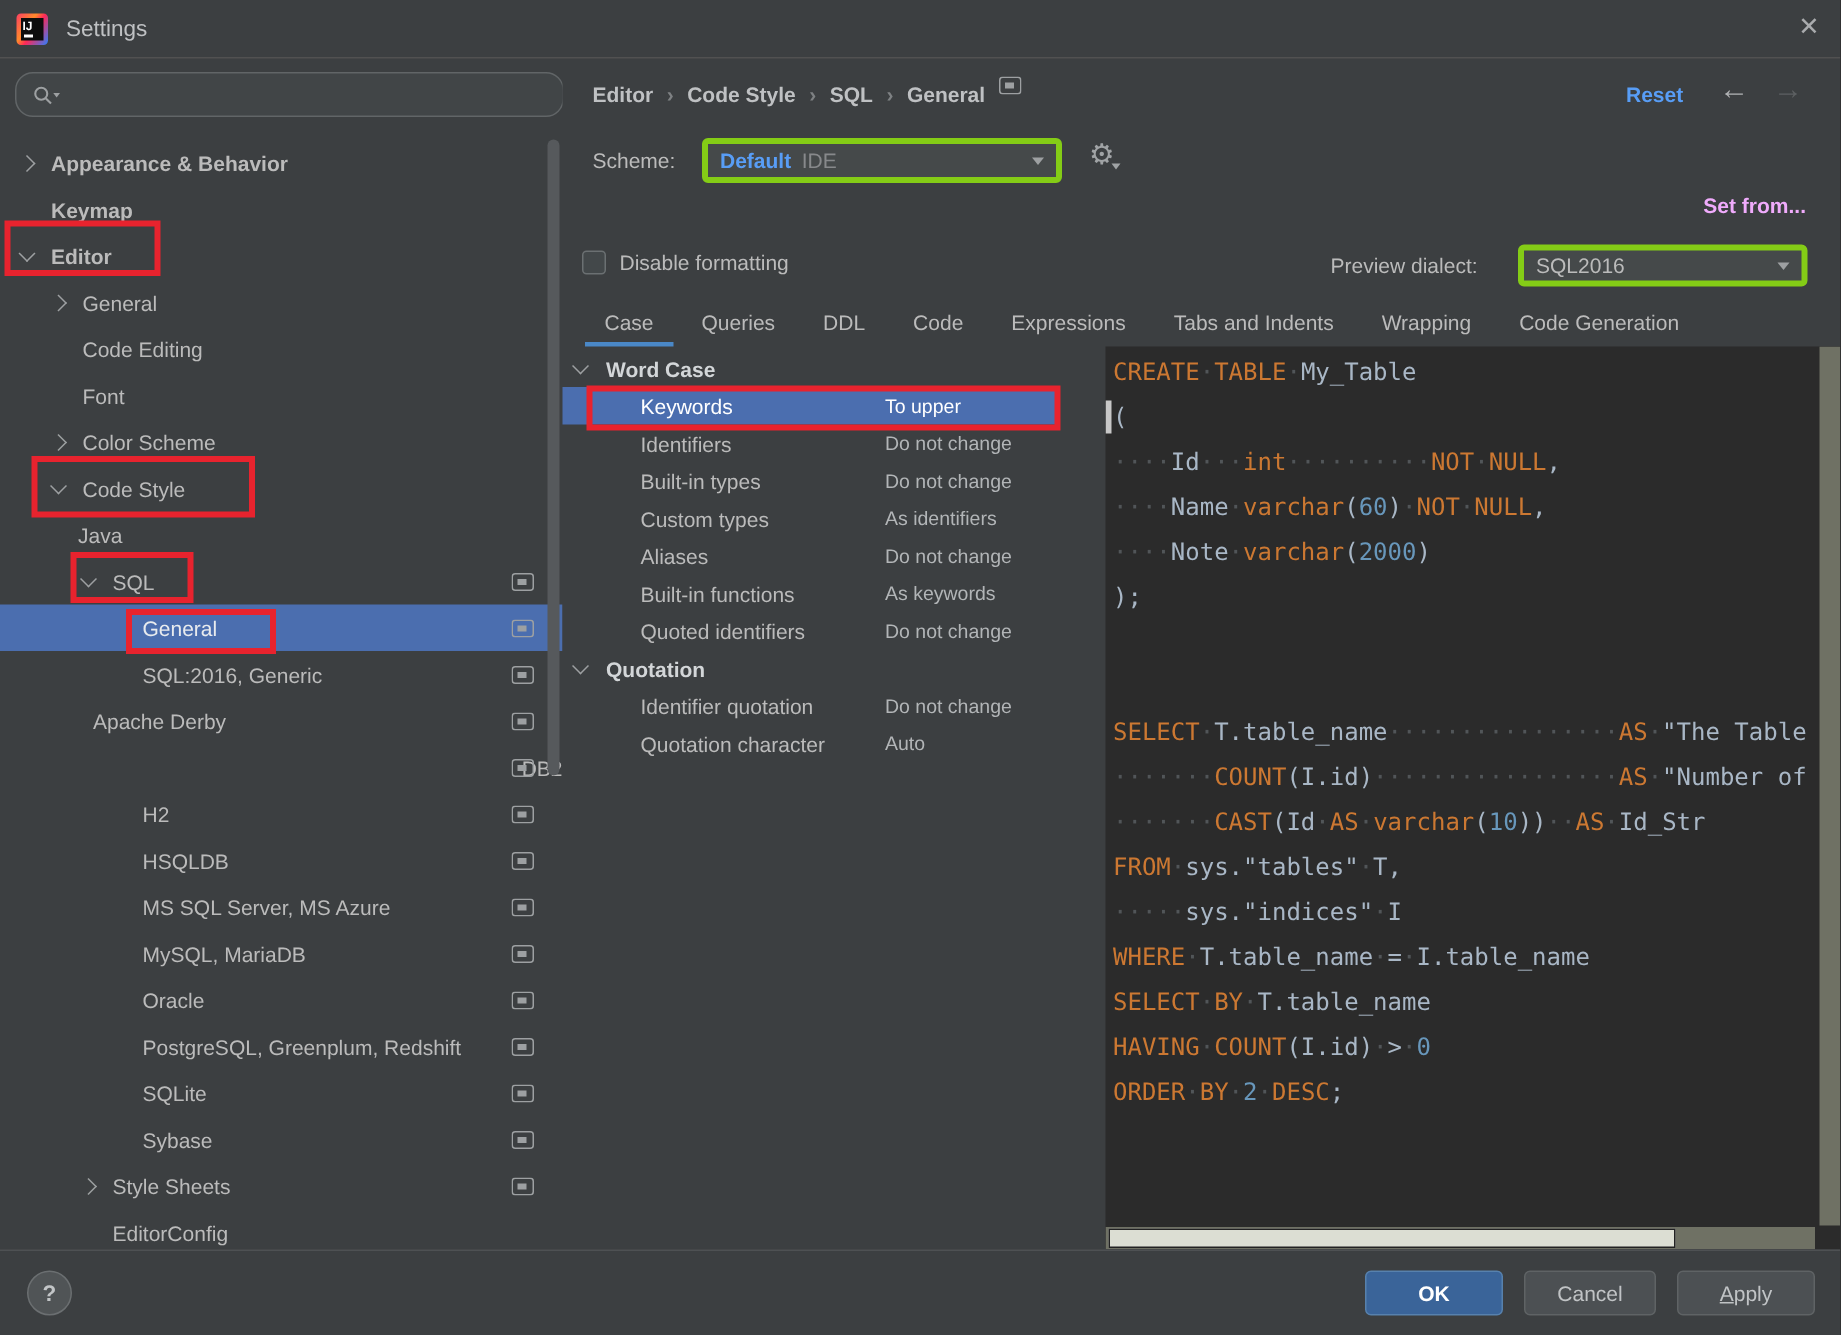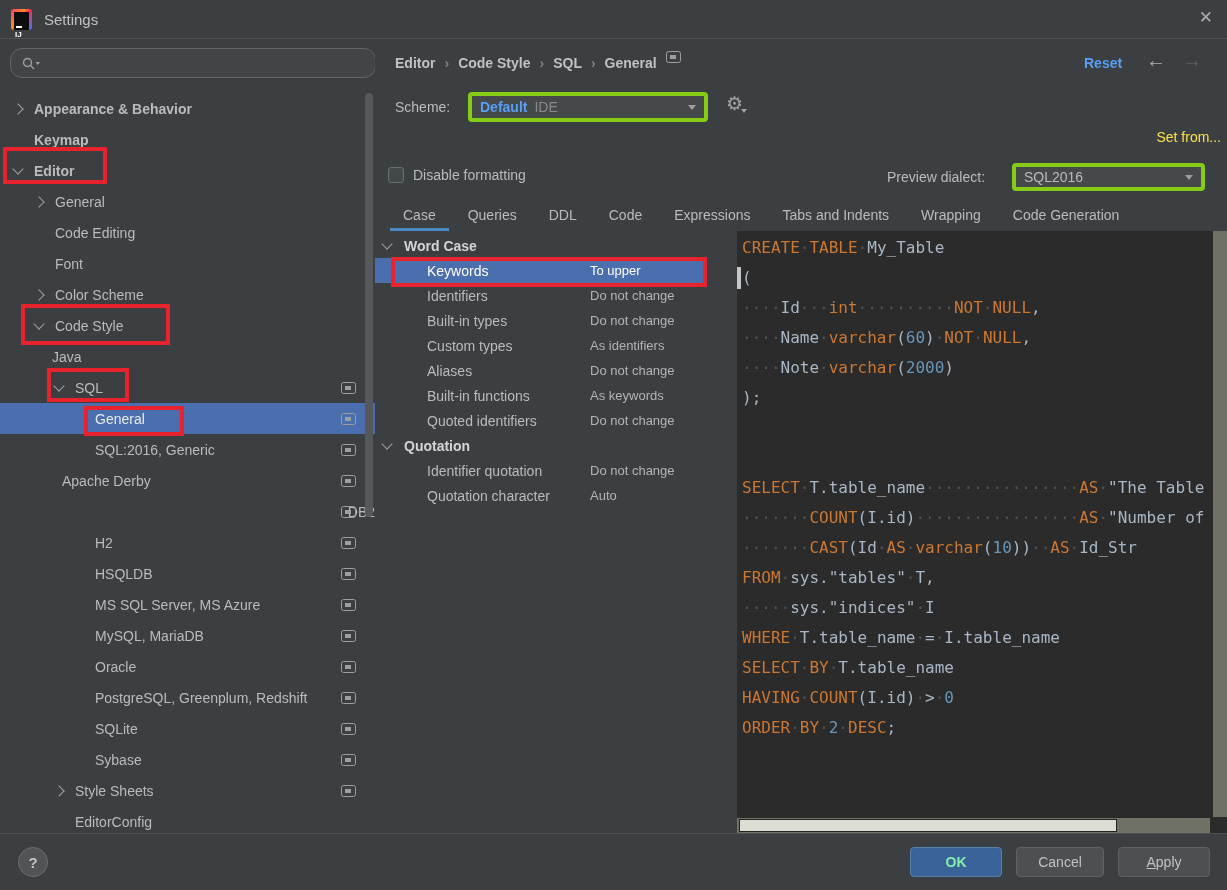--- a/index.html
+++ b/index.html
@@ -5,21 +5,21 @@
   html,body{margin:0;padding:0;background:#2b2b2b;}
   .window{position:relative;width:1227px;height:890px;background:#3c3f41;
           font-family:"Liberation Sans",sans-serif;color:#bbbbbb;overflow:hidden;}
 
   
   .titlebar{position:absolute;top:0;left:0;right:0;height:38px;border-bottom:1px solid #515151;
             display:flex;align-items:center;}
   .logo{width:21px;height:21px;margin-left:11px;border-radius:3px;position:relative;
         background:linear-gradient(125deg,#fc3e63 0%,#ff8a2b 38%,#fe2857 55%,#2b7fff 100%);}
   .logo-inner{position:absolute;inset:3px;background:#0d0d0d;color:#fff;font-size:8px;font-weight:bold;
-              display:flex;align-items:flex-start;justify-content:flex-start;padding:18px 0 0 1px;box-sizing:border-box;}
+              display:flex;align-items:flex-start;justify-content:flex-start;padding:1px 0 0 1px;box-sizing:border-box;}
   .logo-inner::after{content:"";position:absolute;left:2px;bottom:2px;width:6px;height:2px;background:#fff;}
   .win-title{margin-left:12px;font-size:15px;color:#bfc1c3;}
   .close-btn{position:absolute;right:14px;top:7px;font-size:17px;color:#a9abad;cursor:default;}
 
   
   .sidebar{position:absolute;top:39px;left:0;width:375px;bottom:57px;overflow:hidden;}
   .searchbox{position:absolute;top:9px;left:10px;width:353px;height:28px;border:1px solid #616567;
              border-radius:12px;background:#414547;display:flex;align-items:center;padding-left:11px;}
   .tree{position:absolute;top:54px;left:0;right:0;}
   .tree-row{height:31px;display:flex;align-items:center;position:relative;font-size:14px;cursor:default;}
@@ -45,21 +45,21 @@
   .combo{background:#45494a;border:4px solid #84cc16;border-radius:4px;display:flex;align-items:center;
          padding:0 8px;font-size:14px;box-sizing:border-box;cursor:default;}
   .combo-arrow{margin-left:auto;width:0;height:0;border-left:4.5px solid transparent;
                border-right:4.5px solid transparent;border-top:5px solid #9da0a2;}
   .scheme-combo{position:absolute;left:93px;top:54px;width:240px;height:30px;}
   .scheme-default{color:#589df6;font-weight:bold;}
   .scheme-ide{color:#87898b;margin-left:7px;}
   .gear-btn{position:absolute;left:351px;top:56px;font-size:19px;color:#a0a3a5;line-height:1;cursor:default;}
   .gear-caret{display:inline-block;width:0;height:0;border-left:3.5px solid transparent;
               border-right:3.5px solid transparent;border-top:4px solid #a0a3a5;vertical-align:bottom;margin-left:-2px;}
-  .setfrom{position:absolute;right:6px;top:91px;color:#fde047;font-size:14px;cursor:default;}
+  .setfrom{position:absolute;right:23px;top:91px;color:#f0abfc;font-size:14px;cursor:default;font-weight:bold;}
   .disable-row{position:absolute;left:13px;top:127px;display:flex;align-items:center;gap:9px;height:20px;}
   .checkbox{width:16px;height:16px;border:1px solid #6b7072;border-radius:3px;background:#43484a;box-sizing:border-box;}
   .ctl-label{font-size:14px;}
   .dialect-label{position:absolute;left:512px;top:131px;font-size:14px;}
   .dialect-combo{position:absolute;left:637px;top:125px;width:193px;height:28px;}
 
   .tabs{position:absolute;left:0;right:0;top:161px;height:32px;display:flex;padding-left:15px;gap:6px;
         font-size:14px;box-sizing:border-box;}
   .tab{padding:0 13px;display:flex;align-items:center;position:relative;color:#bbbbbb;cursor:default;}
   .tab.active::after{content:"";position:absolute;left:0;right:0;bottom:0;height:3px;background:#4a88c7;}
@@ -90,21 +90,21 @@
 
   
   .footer{position:absolute;left:0;right:0;bottom:0;height:56px;border-top:1px solid #4e5153;
           display:flex;align-items:center;background:#3c3f41;}
   .help-btn{margin-left:18px;width:30px;height:30px;border-radius:50%;background:#505456;
             border:1px solid #6b6f71;color:#c2c5c7;font-weight:bold;font-size:15px;
             display:flex;align-items:center;justify-content:center;box-sizing:border-box;cursor:default;}
   .footer-buttons{margin-left:auto;margin-right:17px;display:flex;gap:14px;}
   .btn{height:30px;border-radius:4px;font-size:14px;display:flex;align-items:center;justify-content:center;
        border:1px solid #5f6365;background:#4c5053;color:#c0c3c5;box-sizing:border-box;cursor:default;}
-  .btn.ok{width:92px;background:#3a6499;border-color:#5781ad;color:#86efac;font-weight:bold;}
+  .btn.ok{width:92px;background:#3a6499;border-color:#5781ad;color:#ffffff;font-weight:bold;}
   .btn.cancel{width:88px;}
   .btn.apply{width:92px;}
   .btn.apply u{text-decoration:underline;}
 
   
   .annotation{position:absolute;border:4px solid #e8232e;box-sizing:border-box;pointer-events:none;}
 </style>
 </head>
 <body>
 

